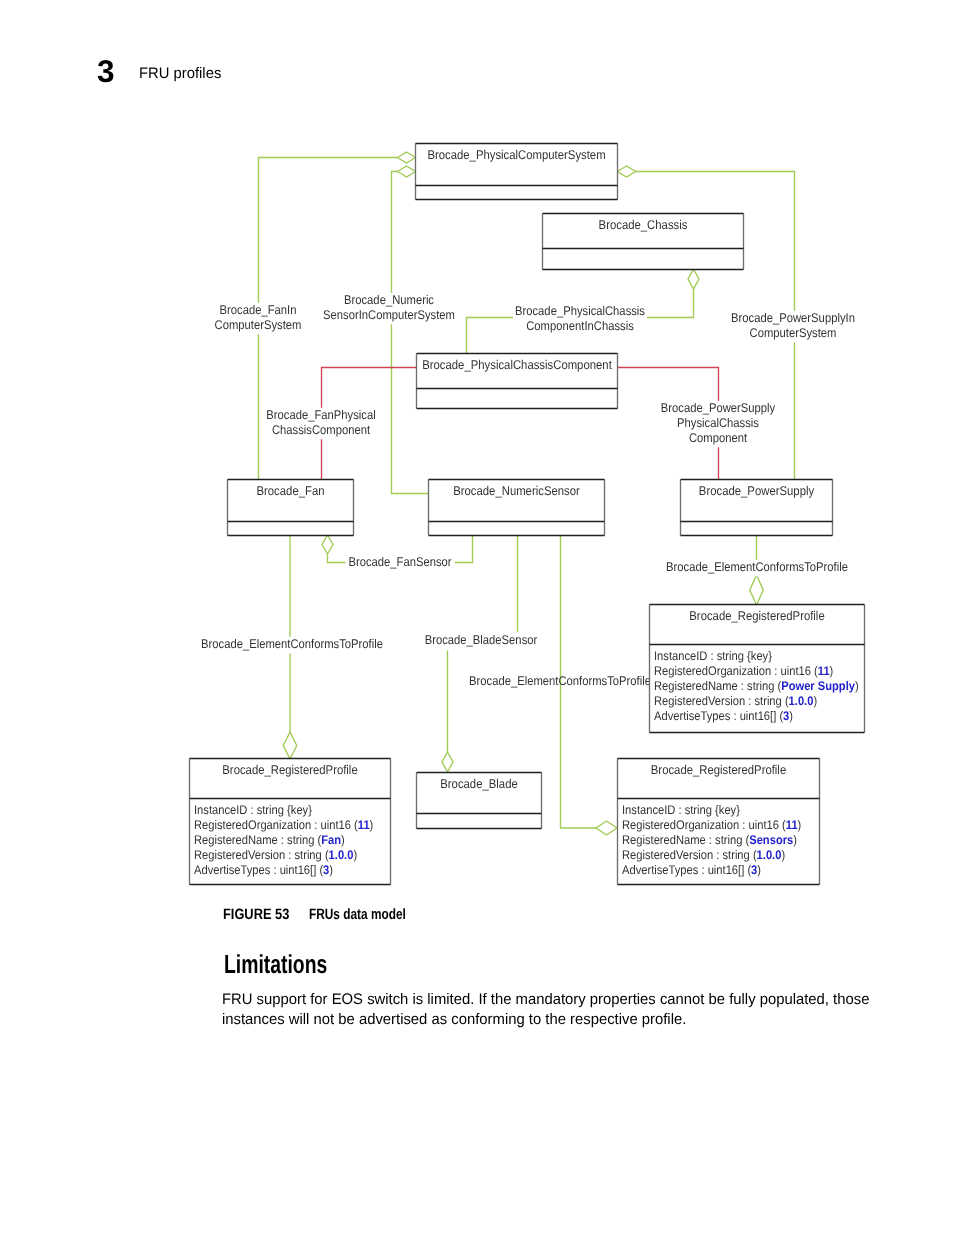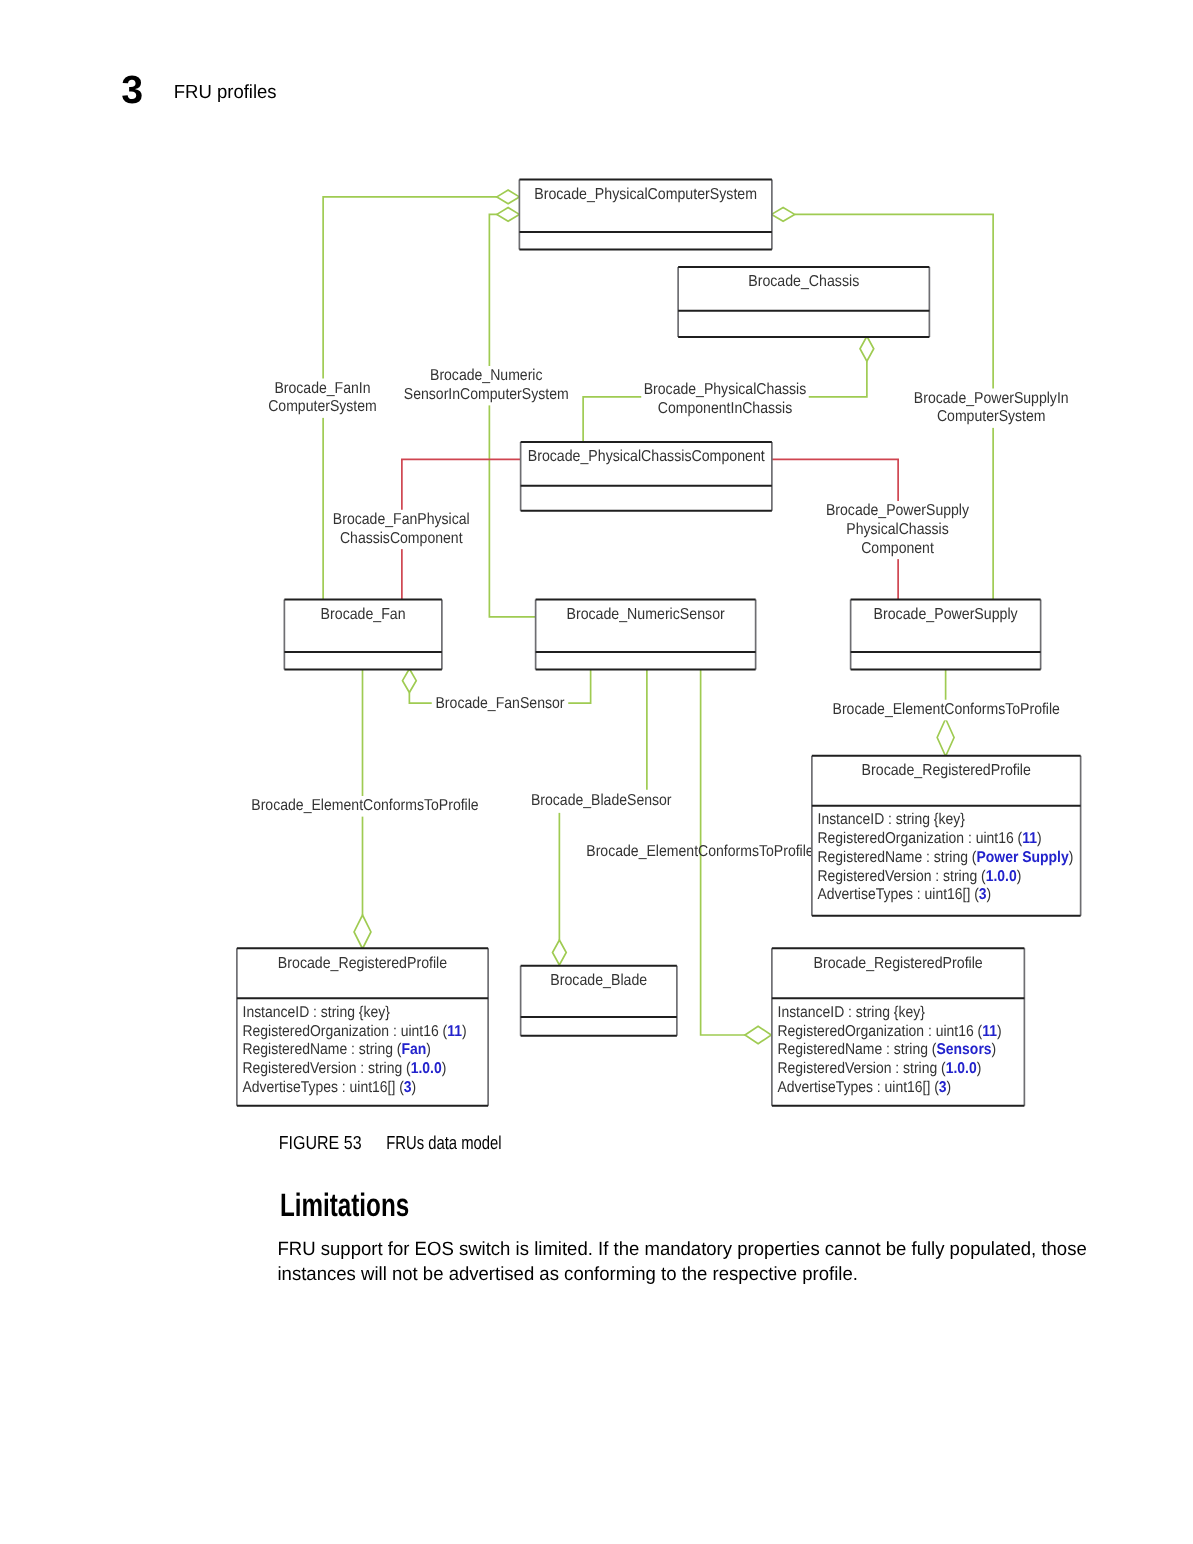--- a/index.html
+++ b/index.html
@@ -5,21 +5,21 @@
   html,body{margin:0;padding:0;}
   body{width:954px;height:1235px;background:#ffffff;font-family:"Liberation Sans",sans-serif;
         -webkit-font-smoothing:antialiased;text-rendering:geometricPrecision;}
   .page{position:relative;width:954px;height:1235px;overflow:hidden;background:#fff;}
   .hdr-num{position:absolute;left:97px;top:56px;font-size:31.5px;font-weight:bold;color:#000;line-height:1;
            transform:scaleX(1.0);transform-origin:left top;}
   .hdr-txt{position:absolute;left:139px;top:66px;font-size:15.2px;color:#000;line-height:1;
            transform:scaleX(0.975);transform-origin:left top;}
   svg#diagram{position:absolute;left:0;top:0;}
   svg#diagram text{font-family:"Liberation Sans",sans-serif;}
-  .fig-cap{position:absolute;left:223px;top:907px;font-size:15px;font-weight:normal;color:#000;white-space:nowrap;line-height:16px;}
+  .fig-cap{position:absolute;left:223px;top:907px;font-size:15px;font-weight:bold;color:#000;white-space:nowrap;line-height:16px;}
   .fig-cap span{display:inline-block;transform-origin:left top;}
   .fig-cap .l{transform:scaleX(0.855);width:78px;}
   .fig-cap .t{transform:scaleX(0.79);position:absolute;left:86px;top:0;}
   .sec-h{position:absolute;left:224px;top:950px;font-size:26px;font-weight:bold;color:#000;line-height:28px;
           transform:scaleX(0.745);transform-origin:left top;}
   .body-p{position:absolute;left:222px;top:990px;width:680px;font-size:15.3px;line-height:19.5px;color:#000;
           transform:scaleX(0.97);transform-origin:left top;}
 </style>
 </head>
 <body>

